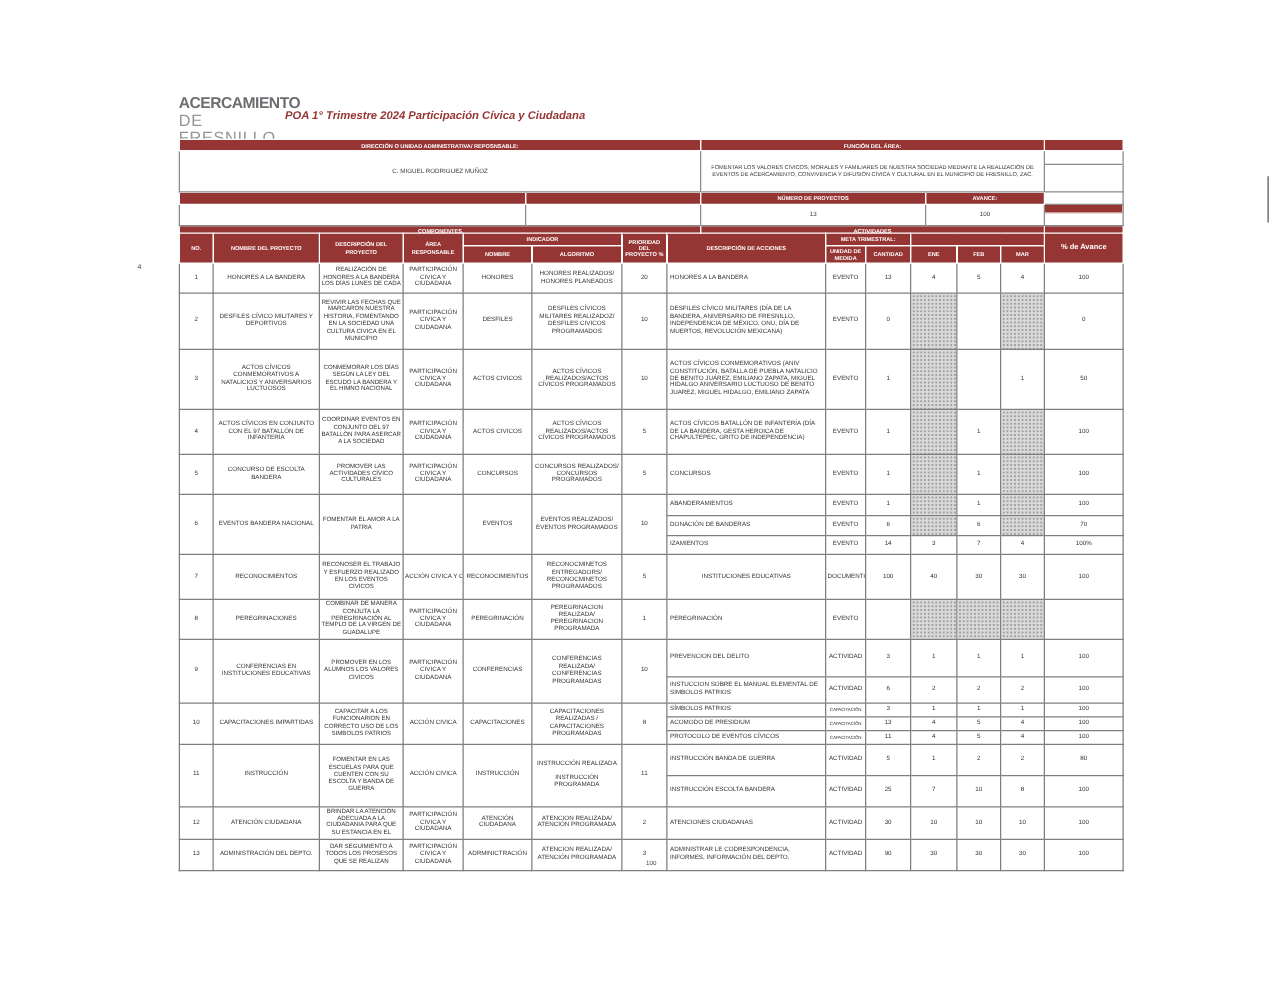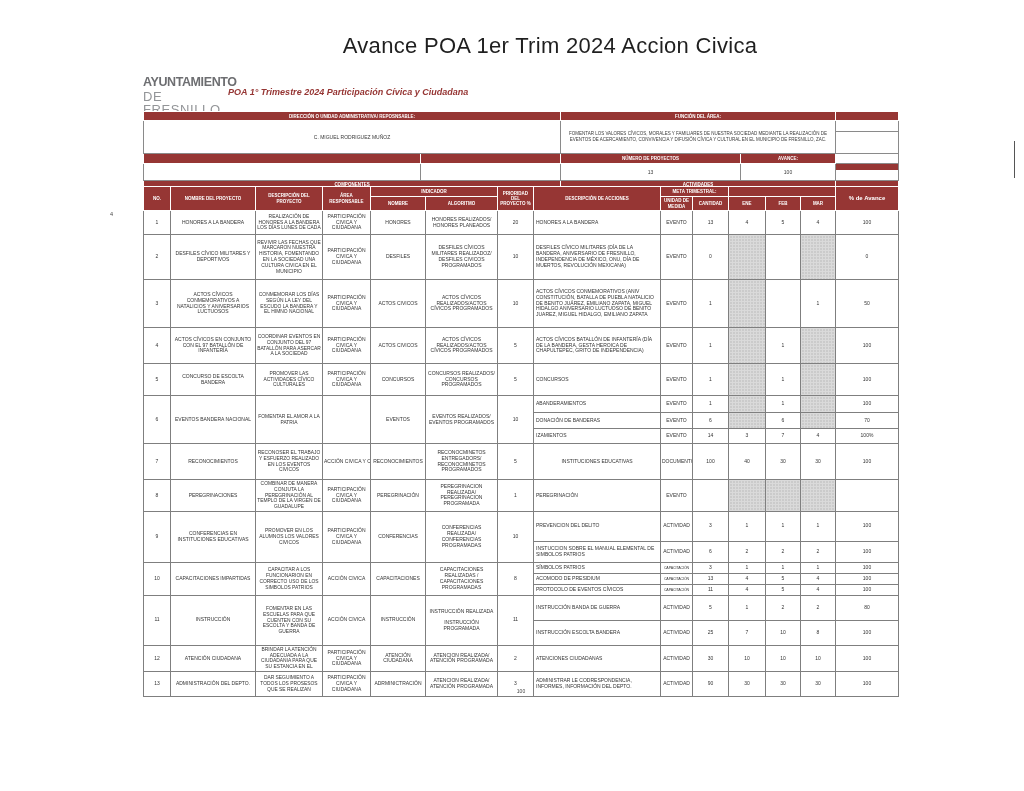--- a/index.html
+++ b/index.html
@@ -46,24 +46,23 @@
   .footer-total{position:absolute;left:497px;top:688px;width:48px;text-align:center;
                 font-size:5px;color:#444;}
   .margin-note{position:absolute;left:110px;top:211px;font-size:5.5px;color:#444;}
   .edge-tick{position:absolute;left:1014px;top:141px;width:1px;height:37px;background:#555;}
 </style>
 </head>
 <body>
 
 <div class="page">
 
-  <div class="main-title">Avance POA 1er Trim 2024 Accion Civica</div>
 
   <div class="logo">
-    <div class="logo-l1">AYUNTAMIENTO</div>
+    <div class="logo-l1">ACERCAMIENTO</div>
     <div class="logo-l2">DE FRESNILLO</div>
     <div class="logo-l3">2021 - 2024</div>
   </div>
 
   <div class="subtitle">POA  1° Trimestre 2024 Participación Cívica y Ciudadana</div>
 
   <div class="topblock">
     <table>
       <colgroup>
           <col style="width:277px">

